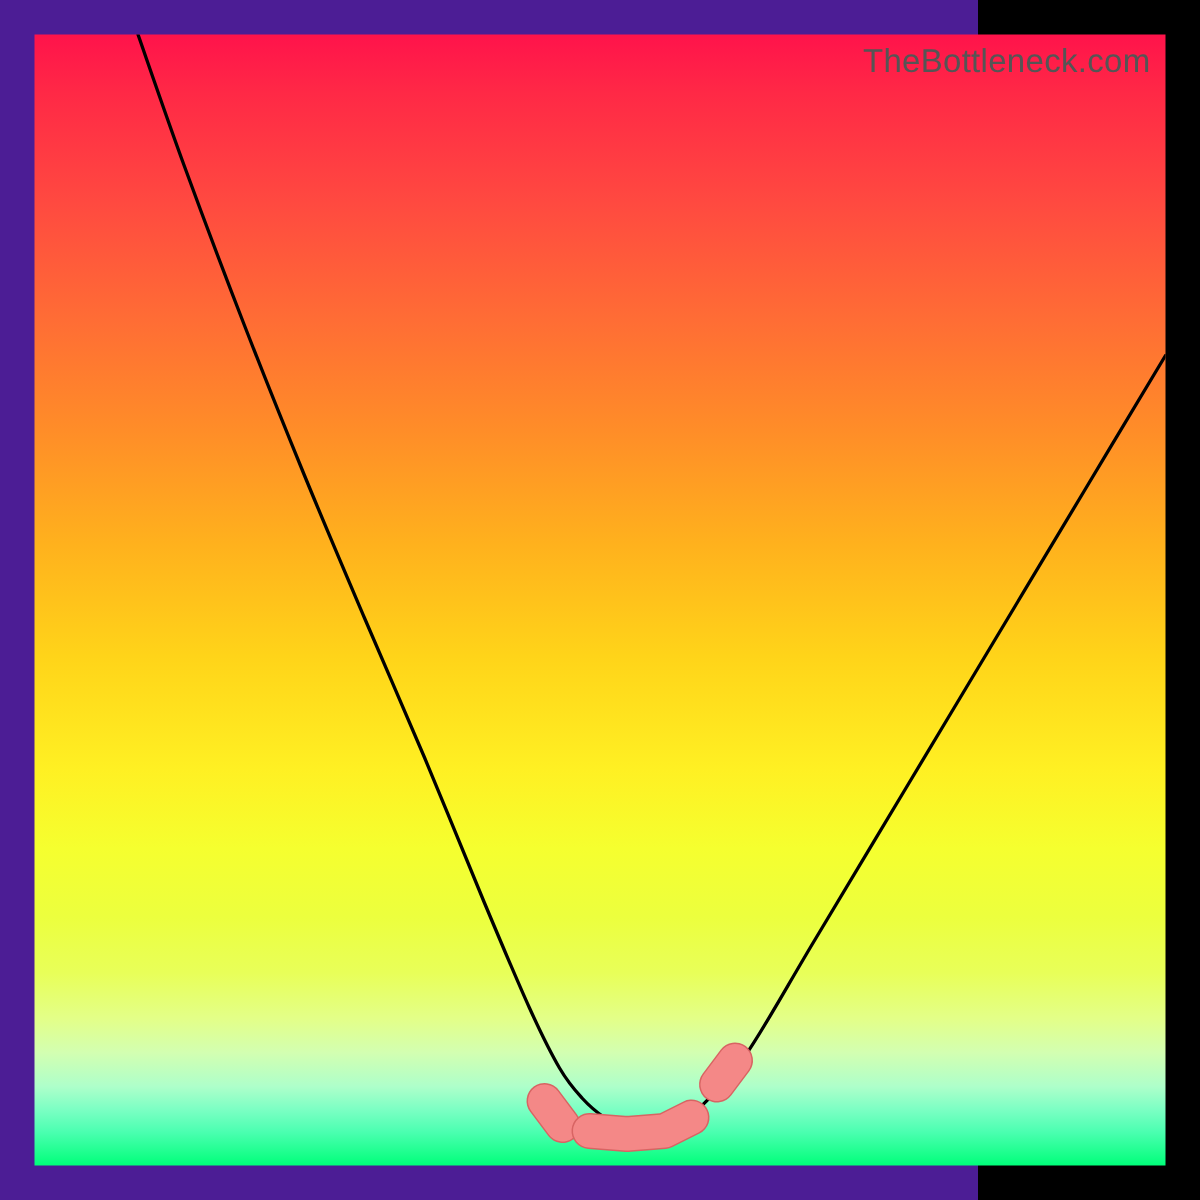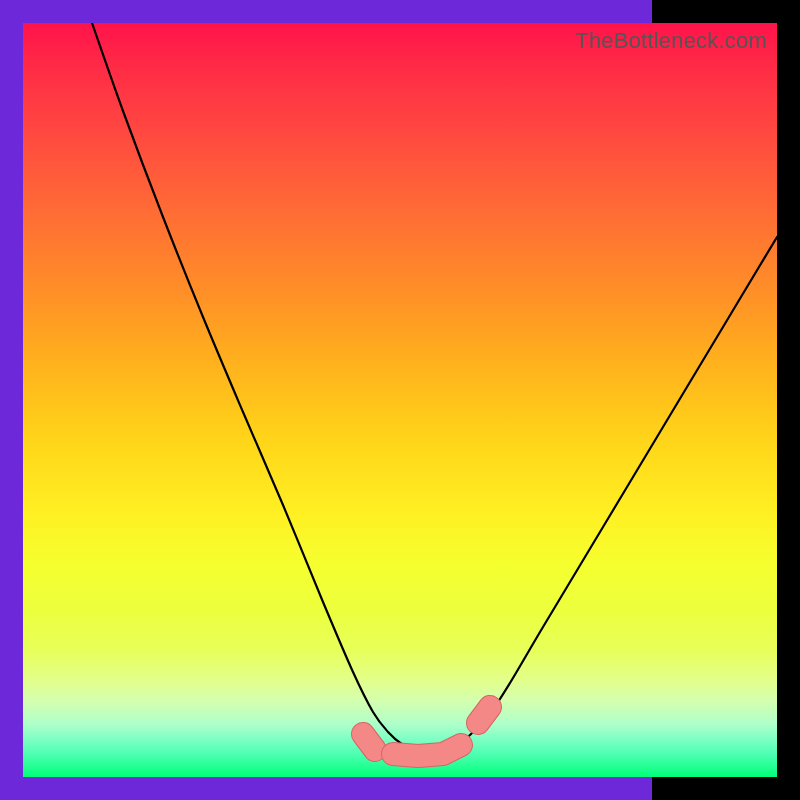--- a/index.html
+++ b/index.html
@@ -8,21 +8,21 @@
     width: 800px;
     height: 800px;
     background: #000;
     overflow: hidden;
     font-family: Arial, Helvetica, sans-serif;
   }
   .frame {
     position: relative;
     width: 652px;
     height: 800px;
-    background: #6d28d9;
+    background: #4c1d95;
   }
   .plot-area {
     position: absolute;
     left: 23px;
     top: 23px;
     width: 754px;
     height: 754px;
     
     background: linear-gradient(
       to bottom,

